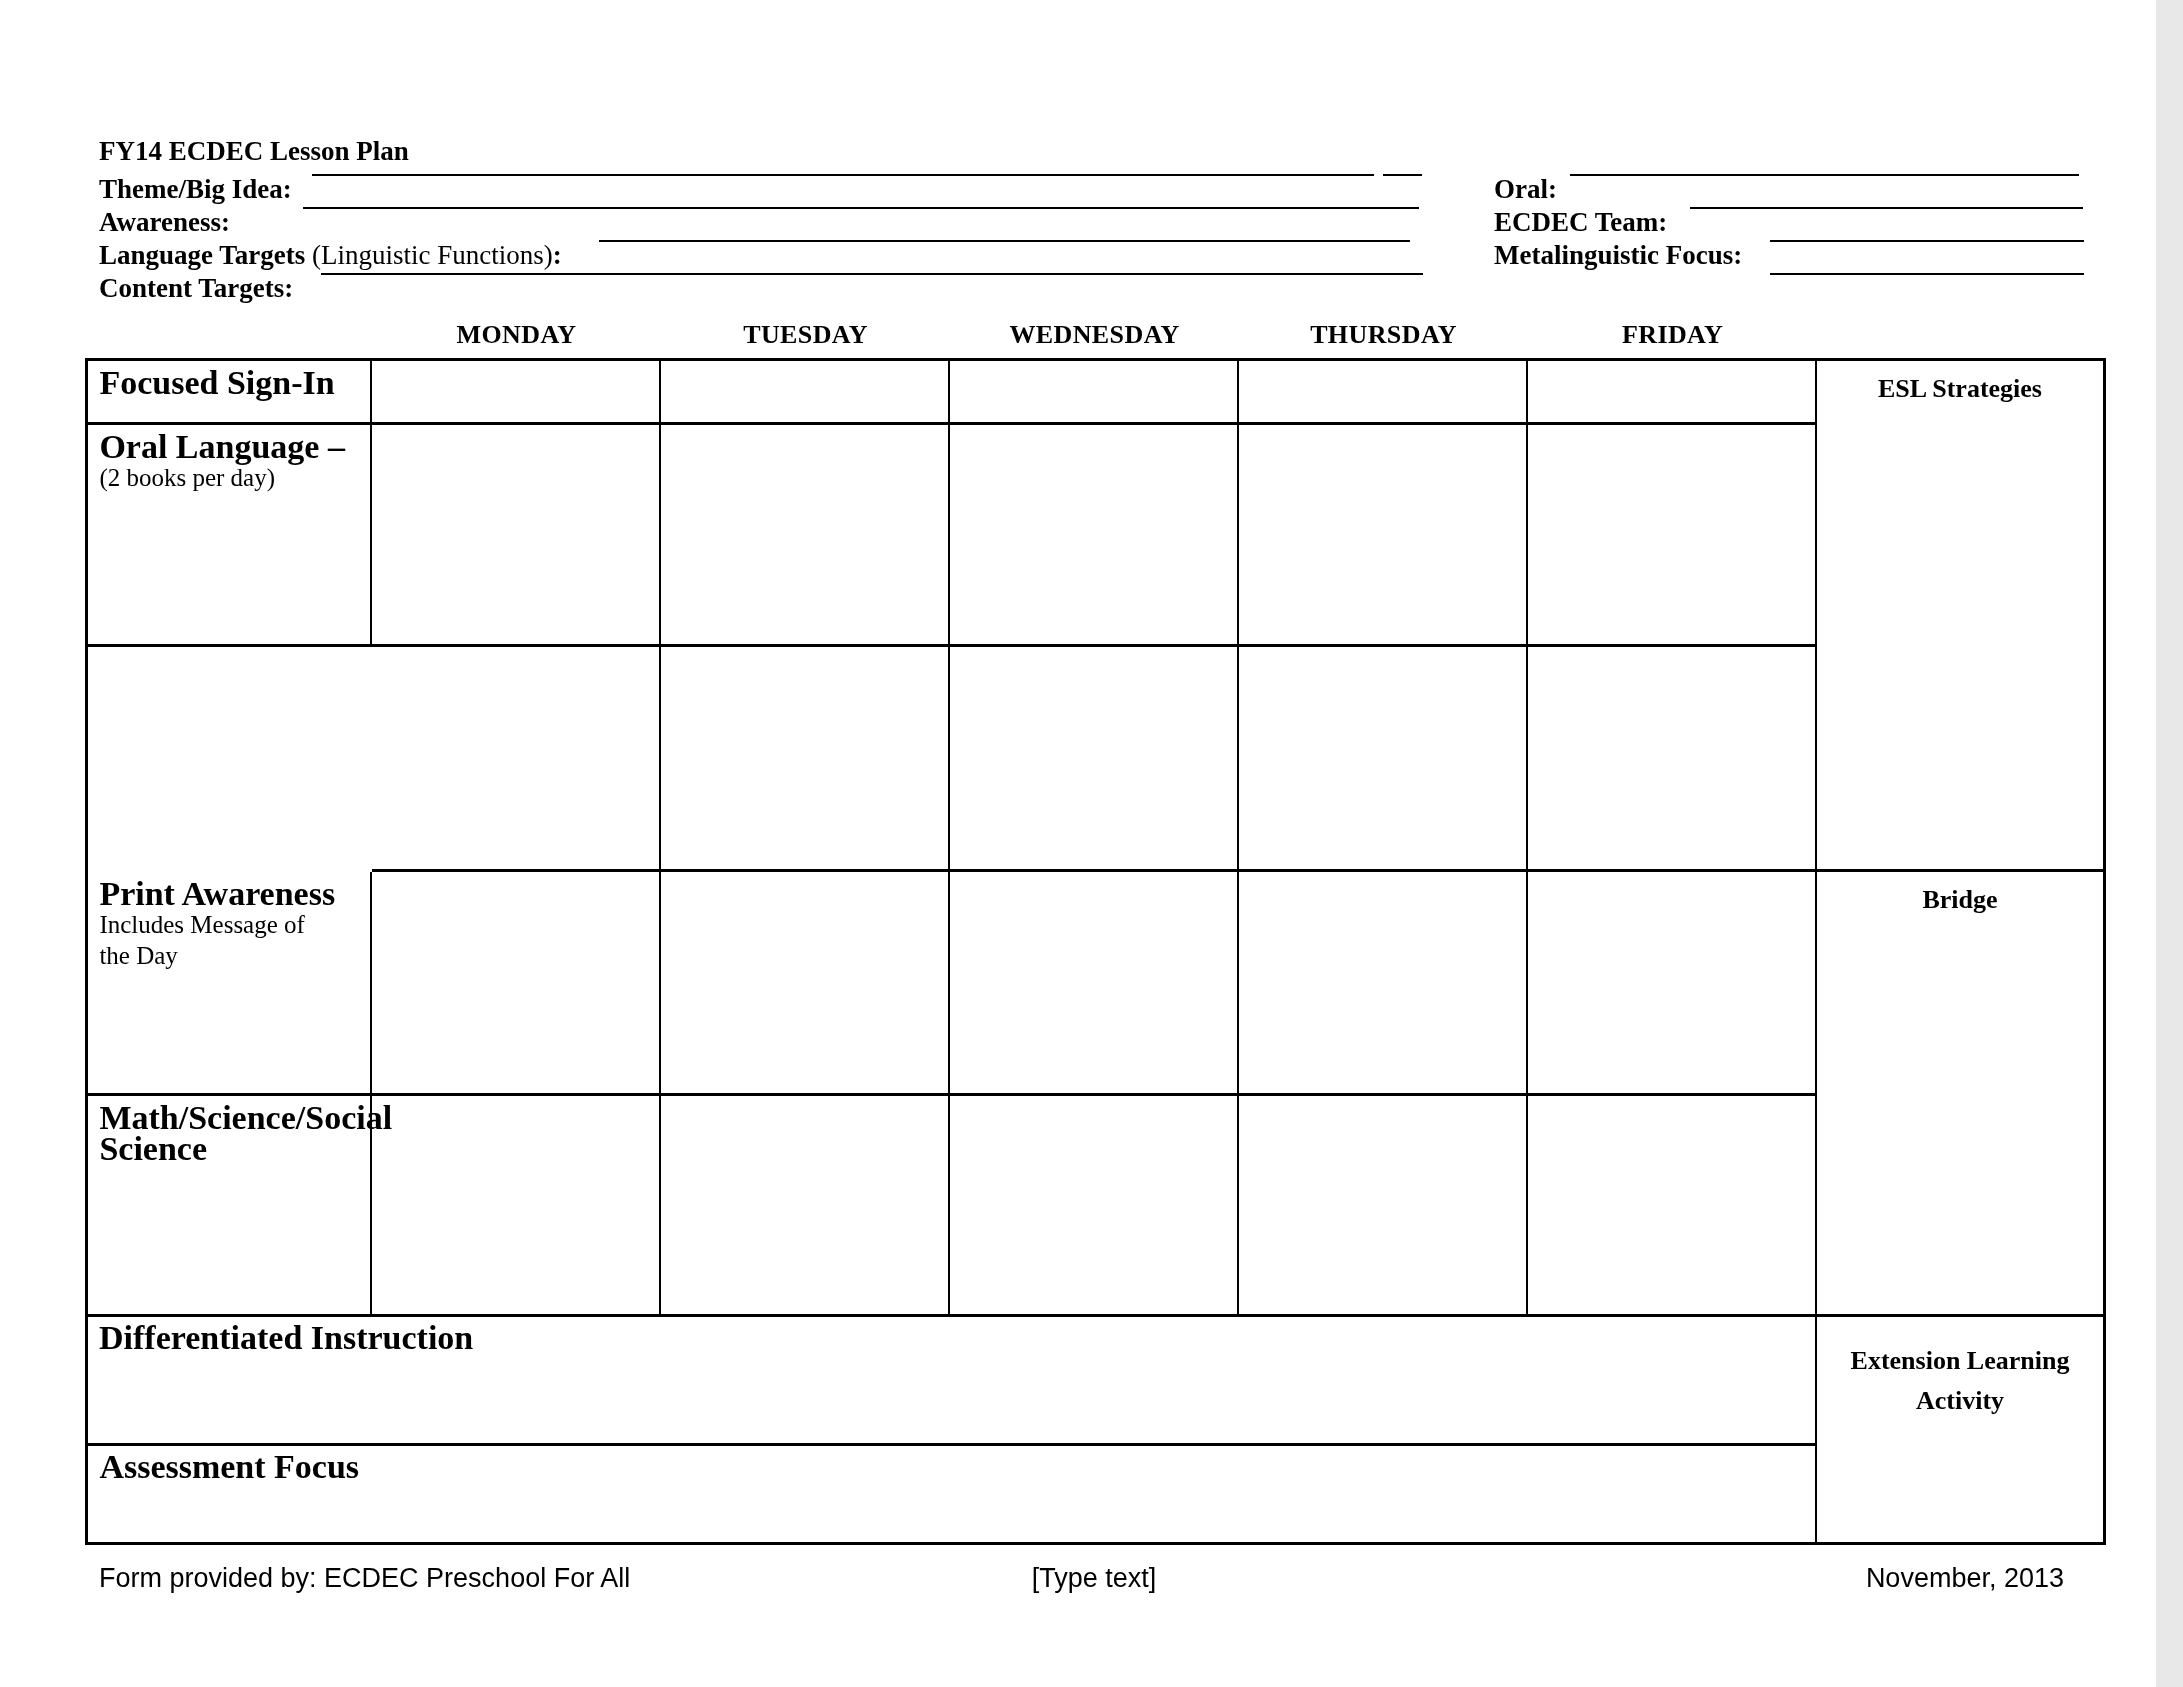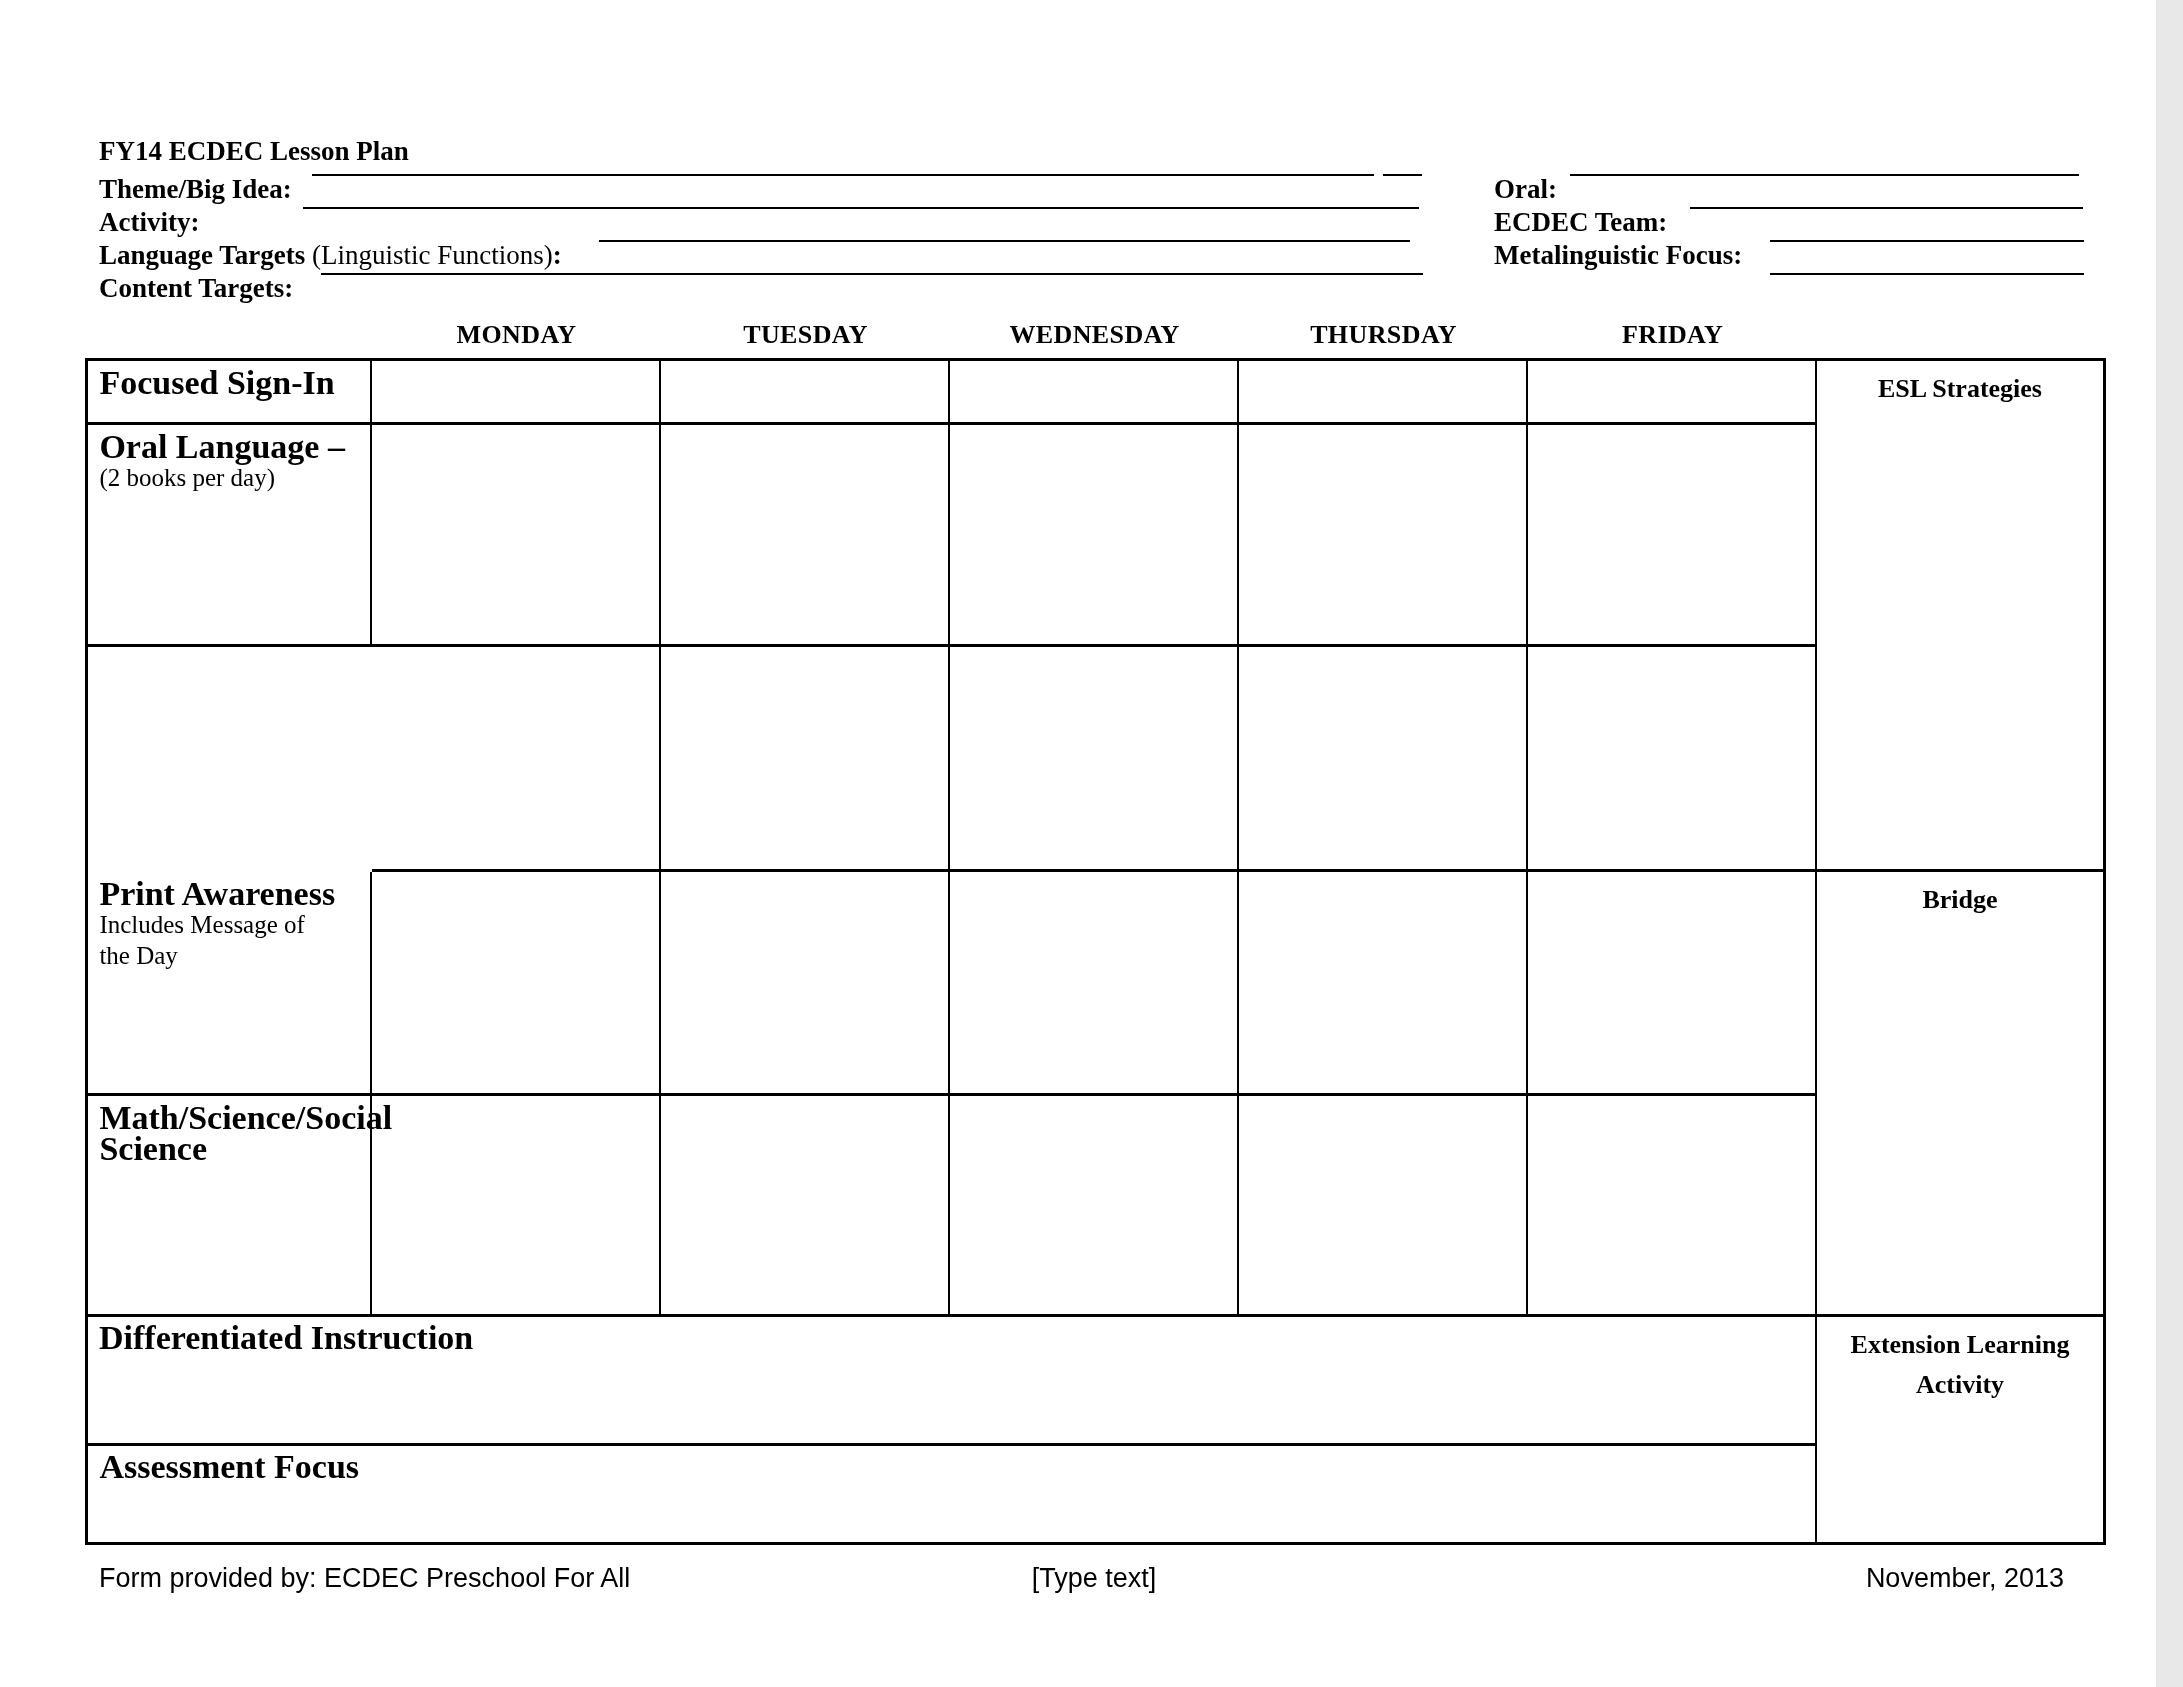--- a/index.html
+++ b/index.html
@@ -94,21 +94,21 @@
 <body>
 
 <div class="page">
 
   <div class="hlabel" style="left:99px; top:136px;">FY14 ECDEC Lesson Plan</div>
 
   <div class="hlabel" style="left:99px; top:174px;">Theme/Big Idea:</div>
   <div class="hline" style="left:312px; top:174px; width:1062px;"></div>
   <div class="hline" style="left:1383px; top:174px; width:39px;"></div>
 
-  <div class="hlabel" style="left:99px; top:207px;">Activity:</div>
+  <div class="hlabel" style="left:99px; top:207px;">Awareness:</div>
   <div class="hline" style="left:303px; top:207px; width:1116px;"></div>
 
   <div class="hlabel" style="left:99px; top:240px;"><span>Language Targets</span><span class="reg"> (Linguistic Functions)</span><span>:</span></div>
   <div class="hline" style="left:599px; top:240px; width:811px;"></div>
 
   <div class="hlabel" style="left:99px; top:273px;">Content Targets:</div>
   <div class="hline" style="left:321px; top:273px; width:1102px;"></div>
 
   <div class="hlabel" style="left:1494px; top:174px;">Oral:</div>
   <div class="hline" style="left:1570px; top:174px; width:509px;"></div>
@@ -182,21 +182,21 @@
     <div class="c nb fullrow" style="grid-area:7/1/8/7;">
       <div class="row-title">Assessment Focus</div>
     </div>
 
     <div class="c nr side" style="grid-area:1/7/4/8;">
       <div class="side-title">ESL Strategies</div>
     </div>
     <div class="c nr side" style="grid-area:4/7/6/8;">
       <div class="side-title">Bridge</div>
     </div>
-    <div class="c nr nb side" style="grid-area:6/7/8/8;">
+    <div class="c nr nb side" style="grid-area:6/7/8/8;margin-top:16px;">
       <div class="side-title">Extension Learning
 Activity</div>
     </div>
 
   </div>
 
   <div class="footer-text f-left">Form provided by: ECDEC Preschool For All</div>
   <div class="footer-text f-center">[Type text]</div>
   <div class="footer-text f-right">November, 2013</div>
 

